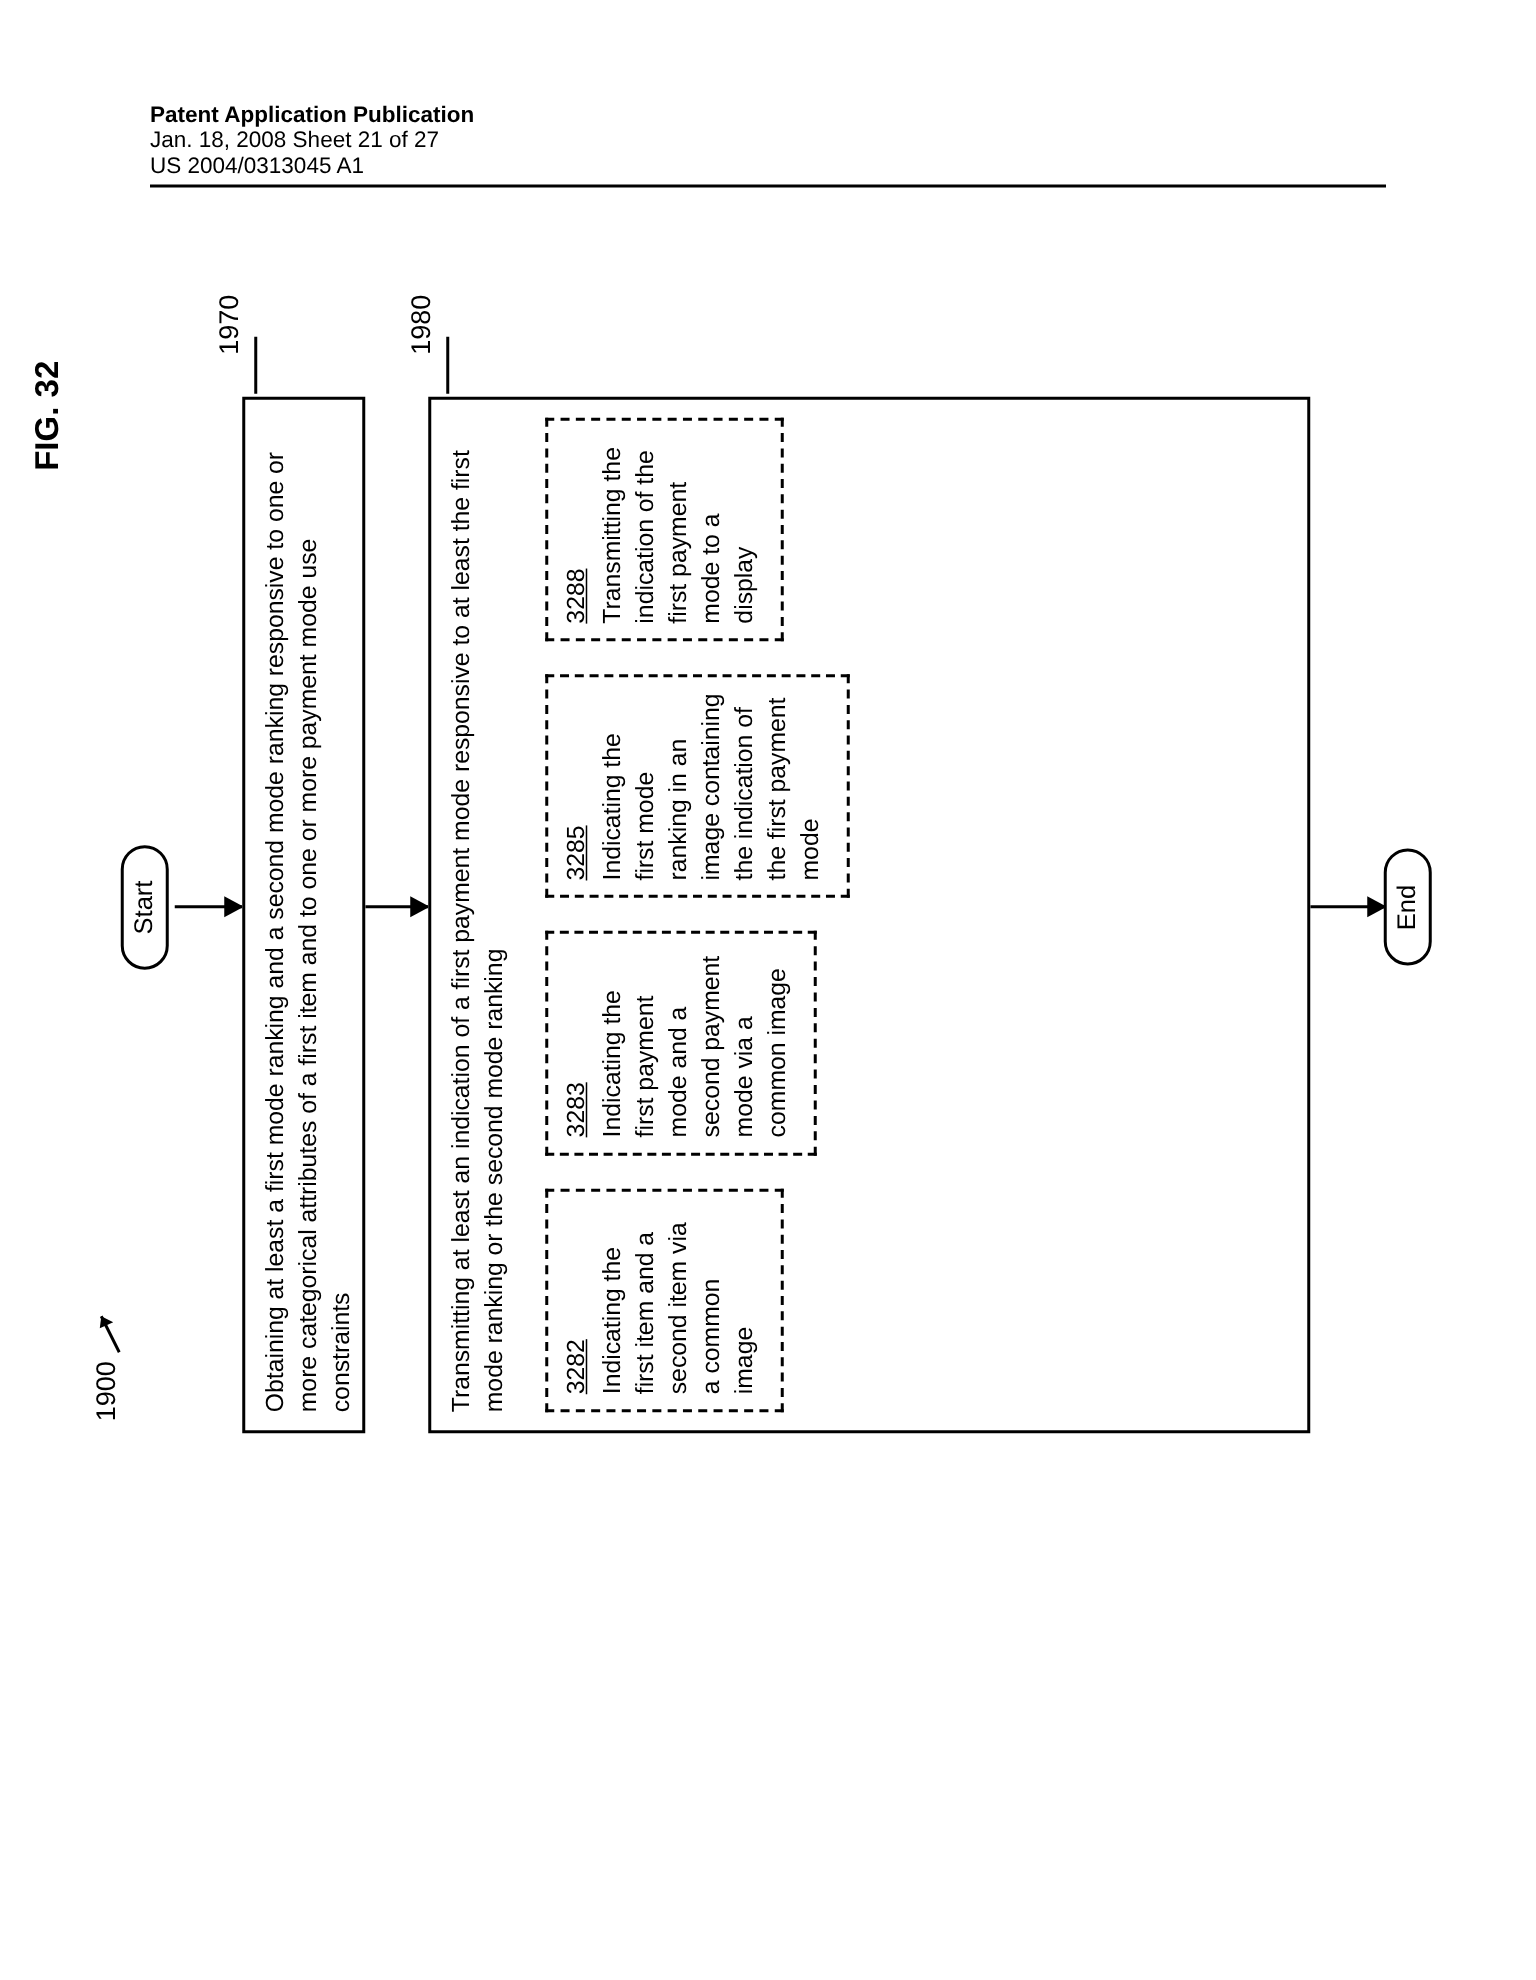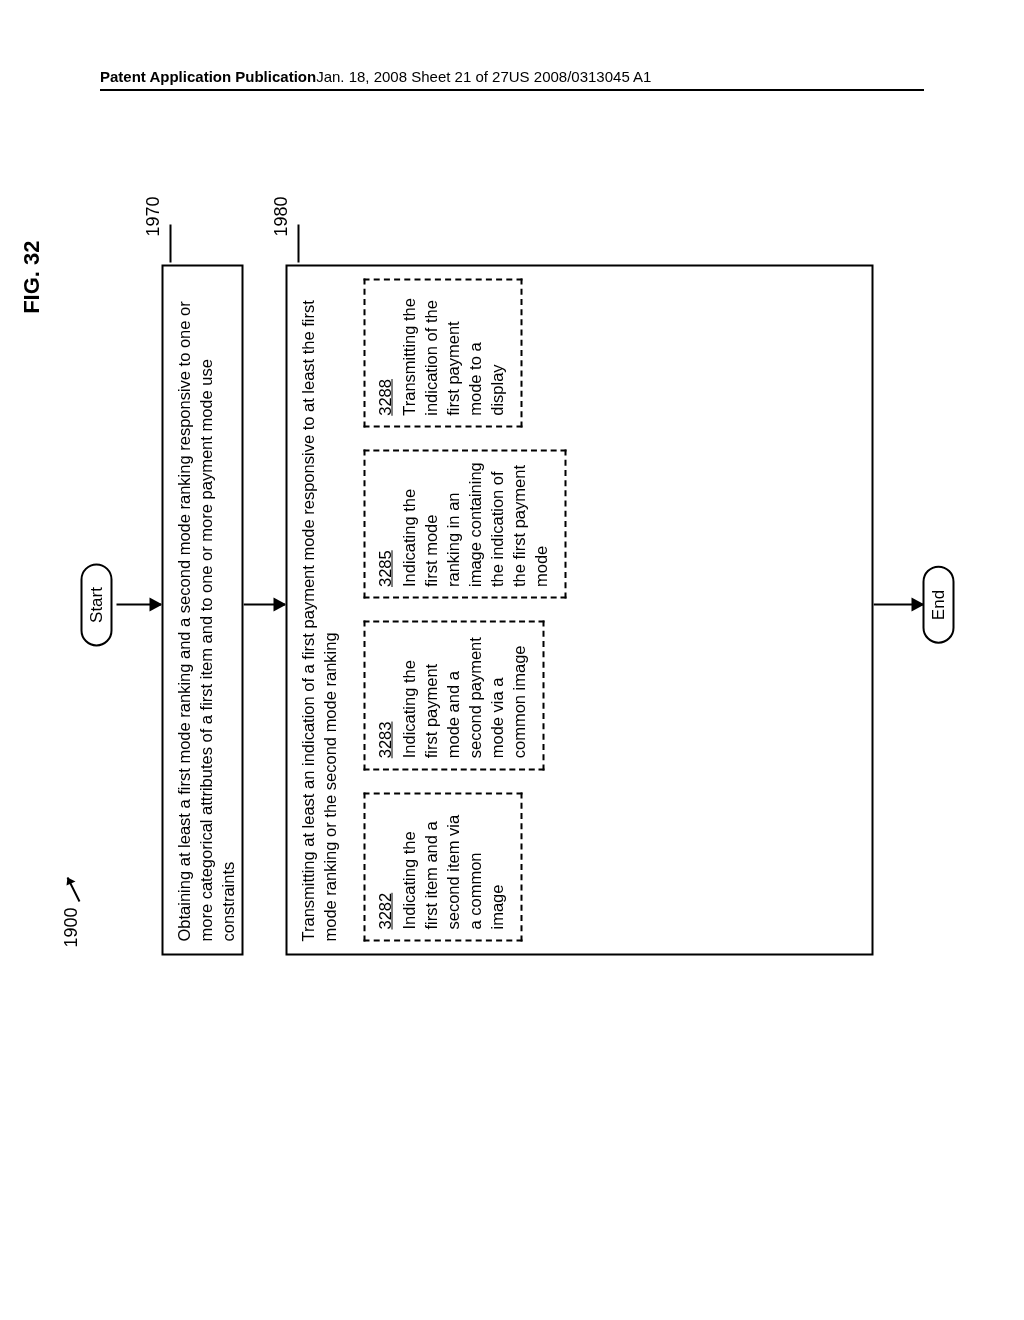--- a/index.html
+++ b/index.html
@@ -11,23 +11,24 @@
     position: relative;
     color: #000;
   }
   .page-header {
     position: absolute;
     top: 68px;
     left: 100px;
     right: 100px;
     font-size: 15px;
     display: flex;
-    justify-content: flex-start;
+    justify-content: flex-end;
     border-bottom: 2px solid #000;
     padding-bottom: 4px;
+    flex-direction: column;
   }
   .page-header .left { font-weight: bold; }
   .figure-area {
     position: absolute;
     top: 155px;
     left: 120px;
     width: 765px;
     height: 900px;
     transform: rotate(-90deg);
     transform-origin: center center;
@@ -145,21 +146,21 @@
   .ah-1 { top: 97px; }
   .ah-2 { top: 221px; }
   .ah-3 { top: 859px; }
 </style>
 </head>
 <body>
 
 <div class="page-header">
   <span class="left">Patent Application Publication</span>
   <span>Jan. 18, 2008  Sheet 21 of 27</span>
-  <span>US 2008/0313045 A1</span>
+  <span>US 2004/0313045 A1</span>
 </div>
 
 <div class="figure-area">
 
   <div class="fig-label">FIG. 32</div>
 
   <div class="flow-num">1900</div>
   <svg class="arrow-1900" viewBox="0 0 34 20">
     <line x1="2" y1="16" x2="26" y2="4" stroke="#000" stroke-width="2"></line>
     <polygon points="26,4 18,3 22,12" fill="#000"></polygon>

